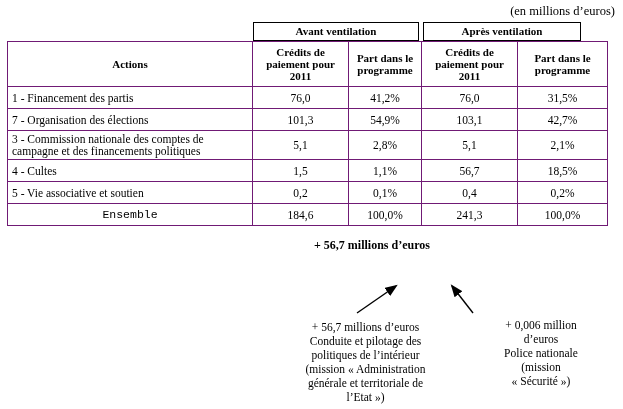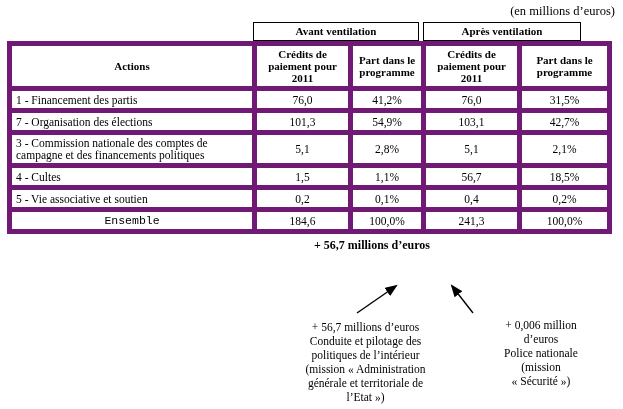--- a/index.html
+++ b/index.html
@@ -34,21 +34,21 @@
   .gb-apres { left: 423px; width: 158px; }
   table.main {
     position: absolute;
     left: 7px;
     top: 41px;
     border-collapse: collapse;
     table-layout: fixed;
     font-size: 11.5px;
   }
   table.main th, table.main td {
-    border: 5px solid #701a75;
+    border: 1px solid #701a75;
     padding: 2px 4px;
     vertical-align: middle;
     overflow: hidden;
   }
   table.main th {
     font-weight: bold;
     text-align: center;
     font-size: 11px;
   }
   tr.subhead th { height: 45px; }

